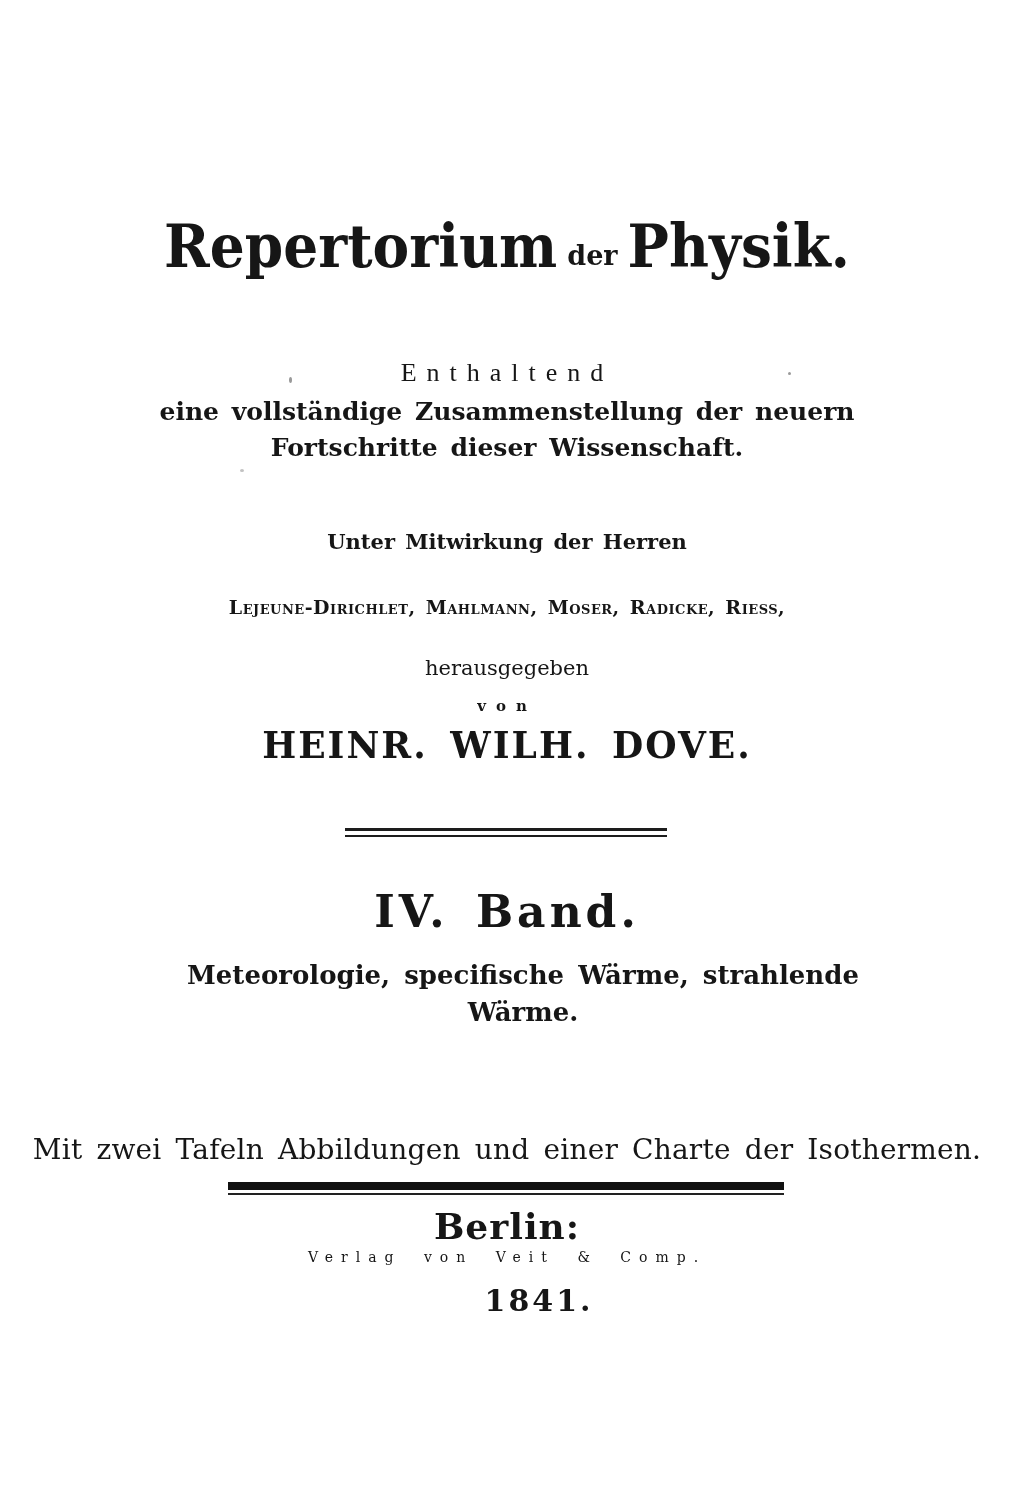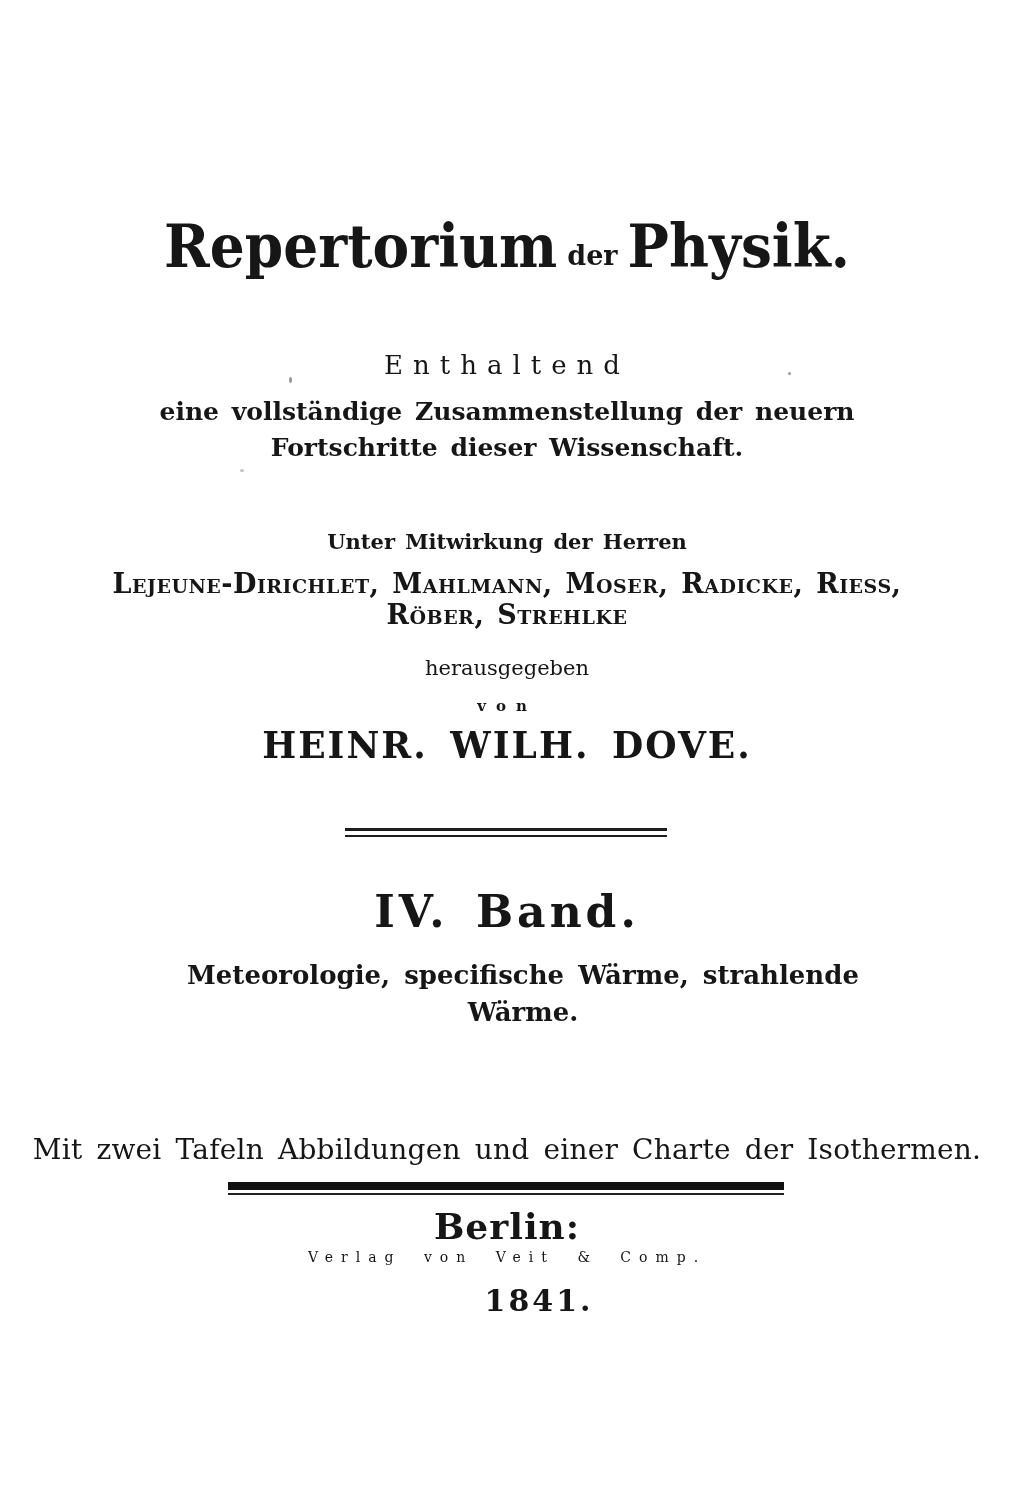--- a/index.html
+++ b/index.html
@@ -33,30 +33,30 @@
   }
   .title-connector {
     font-size: 27px;
     font-weight: bold;
     display: inline-block;
     margin: 0 10px;
     vertical-align: baseline;
   }
 
   
-  .enthaltend-row { top: 350px; font-size: 26px; letter-spacing: 10px; }
+  .enthaltend-row { top: 358px; font-size: 26px; letter-spacing: 10px; font-family: Liberation Serif, serif; }
 
   
   .subtitle-row { top: 394px; font-size: 25px; font-weight: bold; line-height: 36px; word-spacing: 4px; }
 
   
   .mitwirkung-row { top: 529px; font-size: 21px; font-weight: bold; word-spacing: 3px; }
   .names-row {
-    top: 568px;
-    font-size: 27px;
+    top: 592px;
+    font-size: 19px;
     font-weight: bold;
     font-variant: small-caps;
     line-height: 31px;
     word-spacing: 3px;
     letter-spacing: 0.5px;
   }
 
   
   .herausgegeben-row { top: 656px; font-size: 21px; }
   .von-row { top: 697px; font-size: 15px; font-weight: bold; letter-spacing: 10px; }
@@ -119,21 +119,20 @@
   <div class="row enthaltend-row">Enthaltend</div>
 
   <div class="row subtitle-row">
     <div>eine vollständige Zusammenstellung der neuern</div>
     <div>Fortschritte dieser Wissenschaft.</div>
   </div>
 
   <div class="row mitwirkung-row">Unter Mitwirkung der Herren</div>
   <div class="row names-row">
     <div>Lejeune-Dirichlet, Mahlmann, Moser, Radicke, Riess,</div>
-    <div>Röber, Strehlke</div>
   </div>
 
   <div class="row herausgegeben-row">herausgegeben</div>
   <div class="row von-row">von</div>
   <div class="row editor-row">HEINR. WILH. DOVE.</div>
 
   <div class="double-rule"></div>
 
   <div class="row band-row">IV. Band.</div>
   <div class="row subjects-row">

